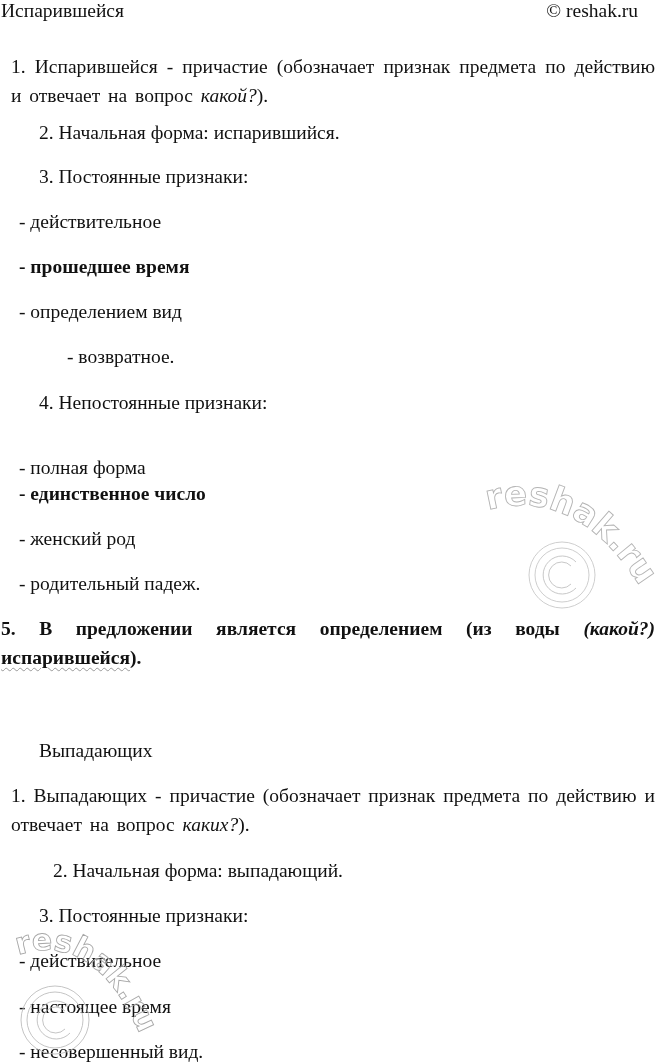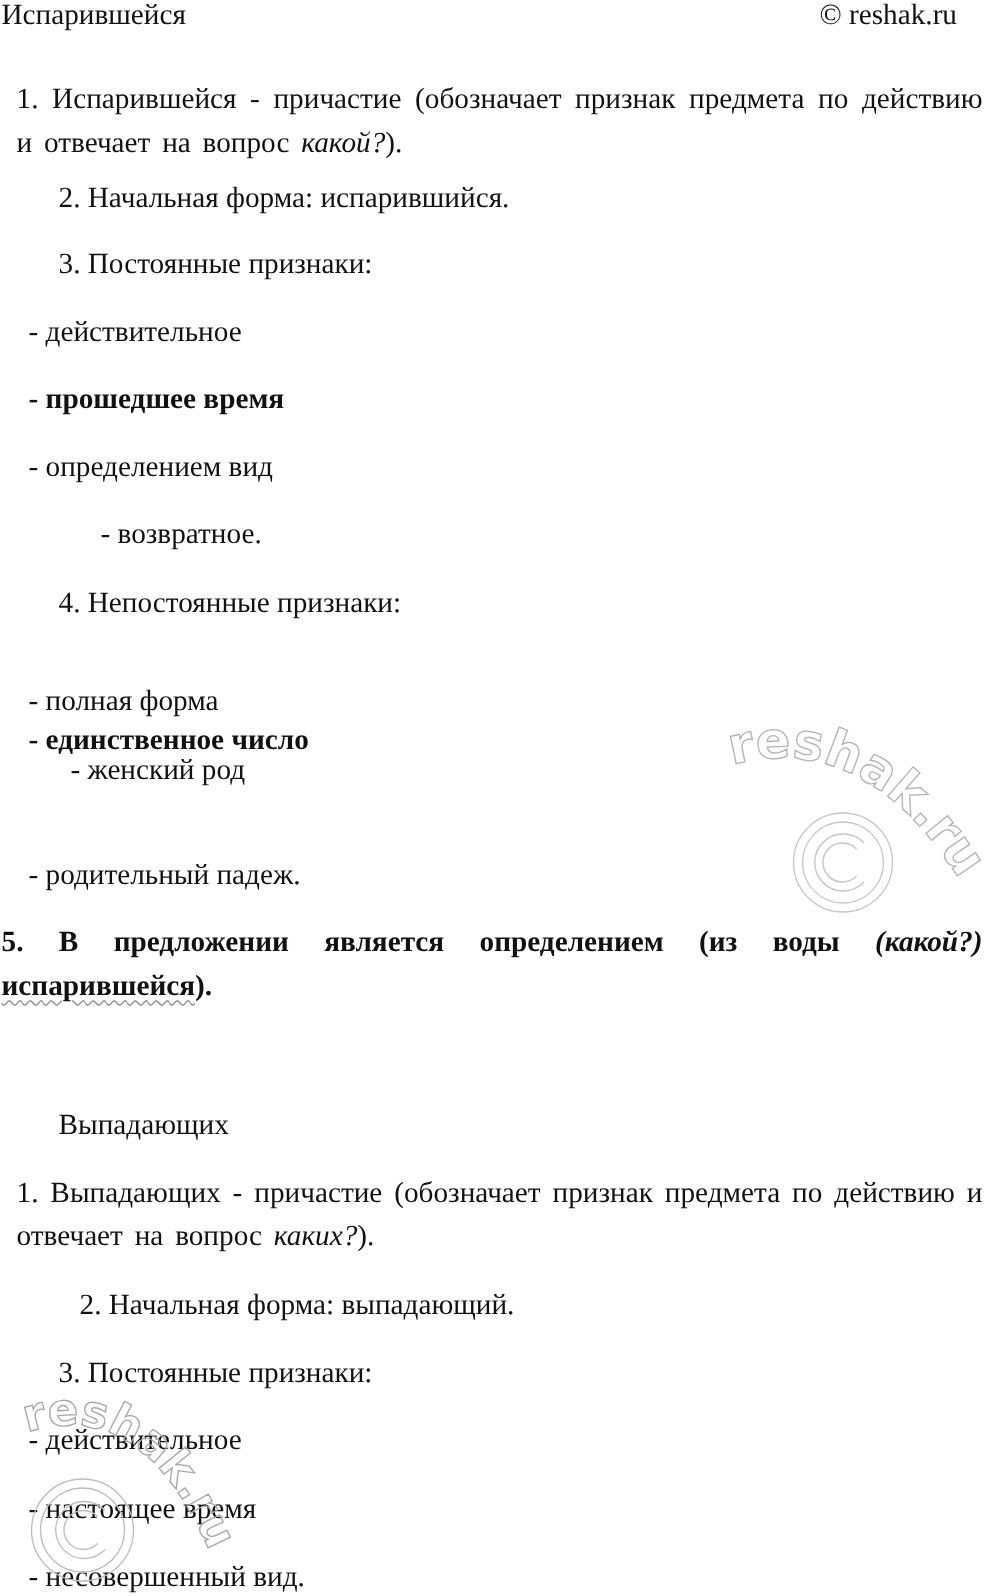--- a/index.html
+++ b/index.html
@@ -47,21 +47,21 @@
   </div>
   <div class="plain" style="top:118px;">2. Начальная форма: испарившийся.</div>
   <div class="plain" style="top:162px;">3. Постоянные признаки:</div>
   <div class="bullet" style="top:207px;">- действительное</div>
   <div class="bullet" style="top:252px;font-weight:bold;">- прошедшее время</div>
   <div class="bullet" style="top:297px;">- определением вид</div>
   <div class="bullet" style="top:342px;margin-left:48px;">- возвратное.</div>
   <div class="plain" style="top:388px;">4. Непостоянные признаки:</div>
   <div class="bullet" style="top:453px;">- полная форма</div>
   <div class="bullet" style="top:479px;font-weight:bold;">- единственное число</div>
-  <div class="bullet" style="top:499px;margin-left:28px;">- женский род</div>
+  <div class="bullet" style="top:524px;">- женский род</div>
   <div class="bullet" style="top:569px;">- родительный падеж.</div>
   <div class="para wide5" style="top:614px;font-weight:bold;">
     <span>5. В предложении является определением (из воды </span><i>(какой?)</i> <span class="wavy">испарившейся</span><span>).</span>
   </div>
 </div>
 
 <div class="doc">
   <div class="plain" style="top:736px;">Выпадающих</div>
   <div class="para wide" style="top:781px;">
     <span>1. Выпадающих - причастие (обозначает признак предмета по действию и отвечает на вопрос </span><i>каких?</i><span>).</span>

